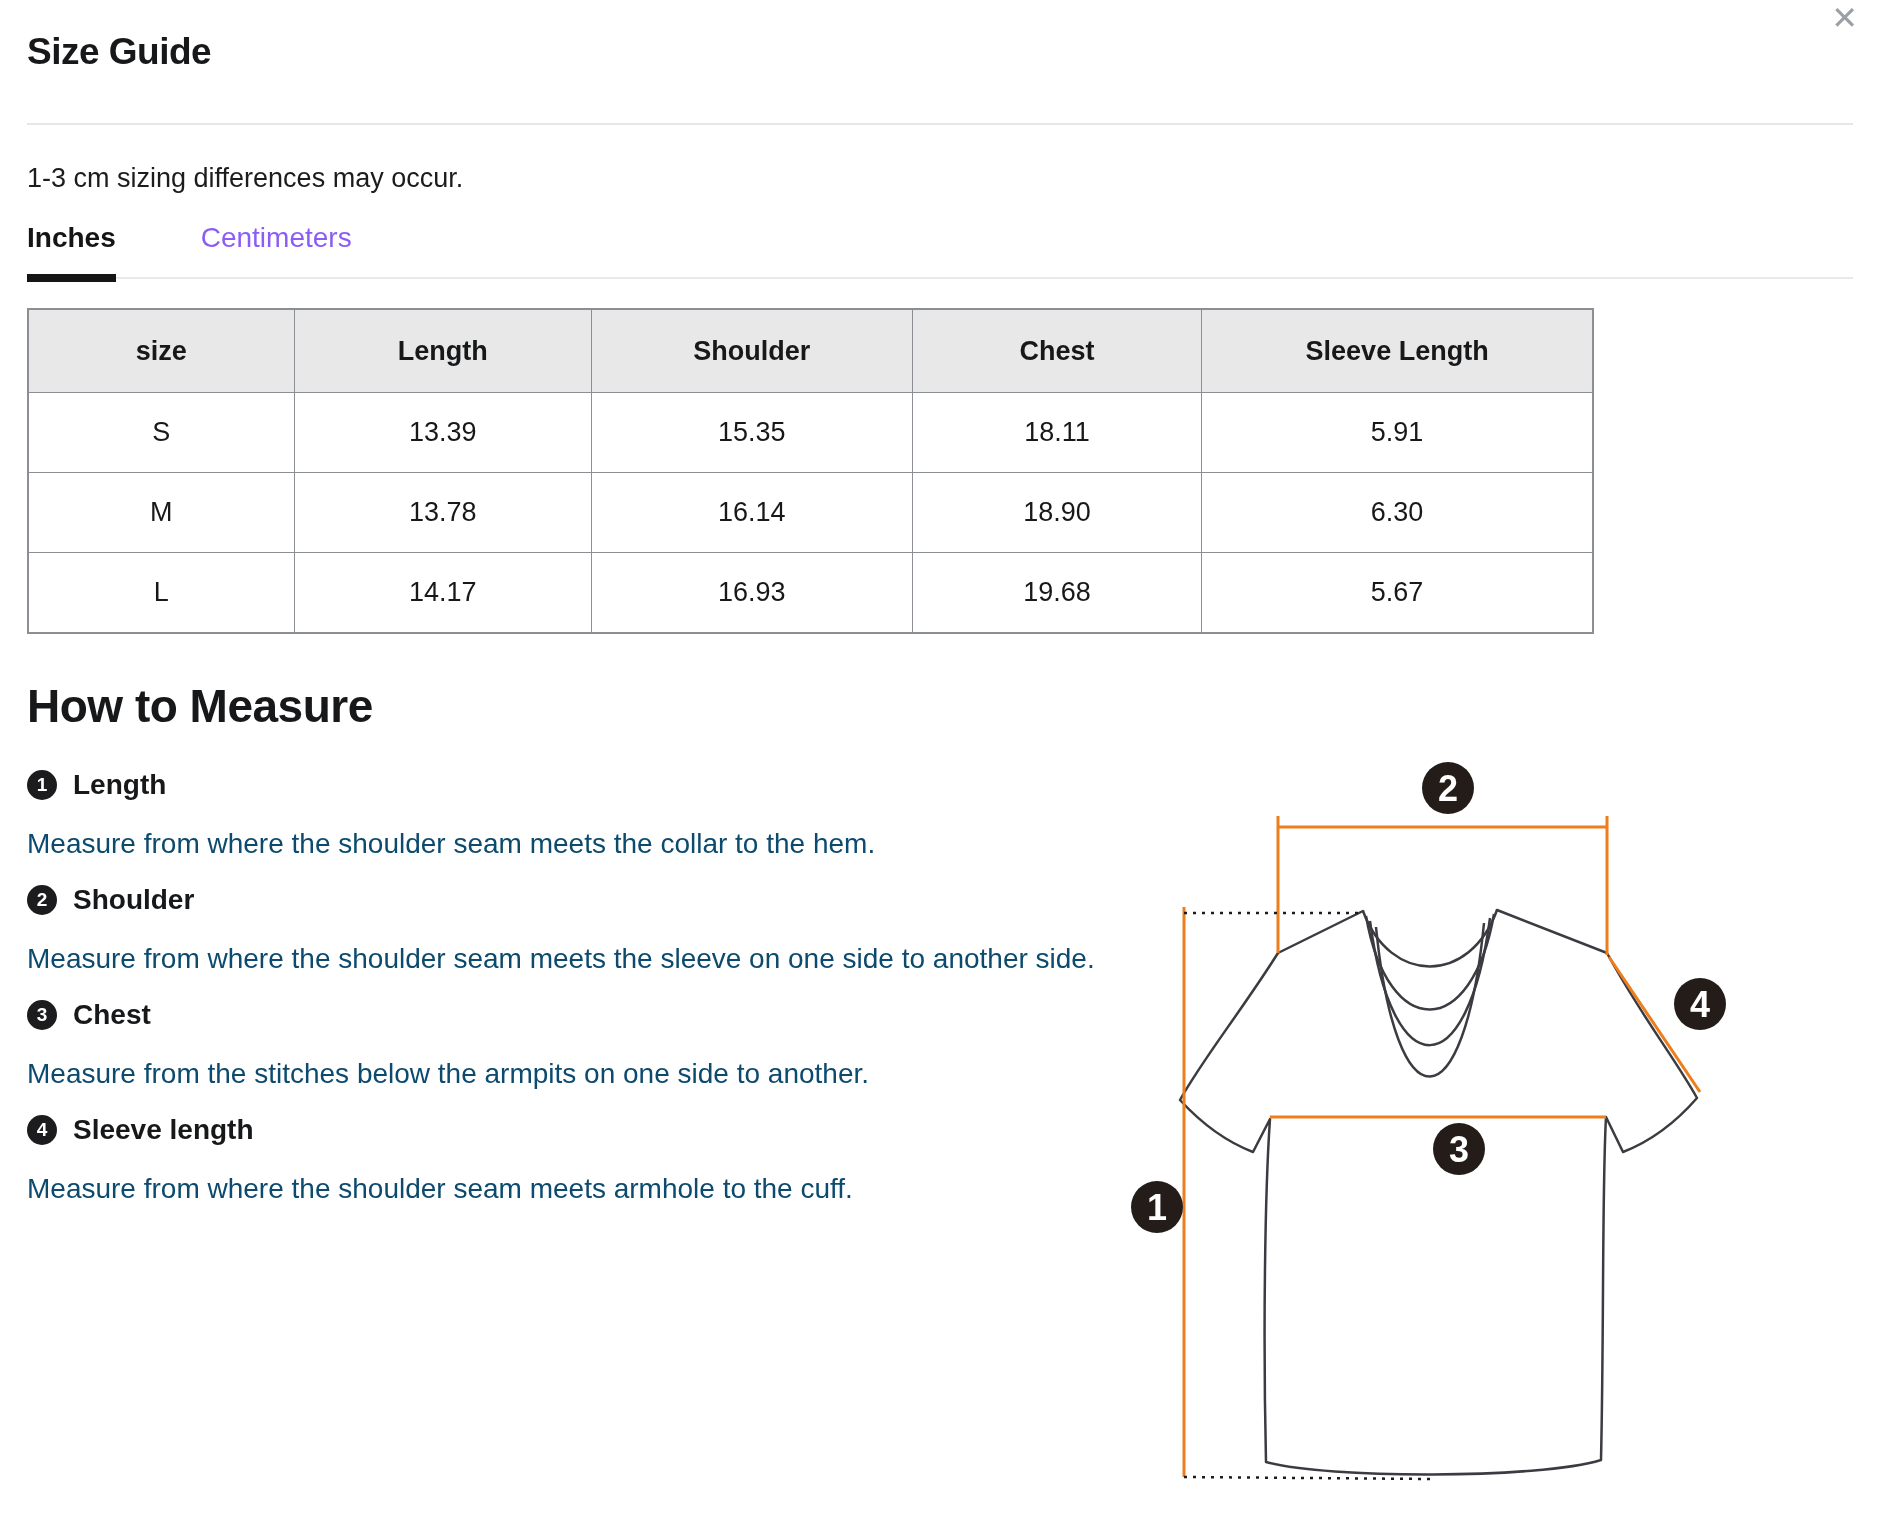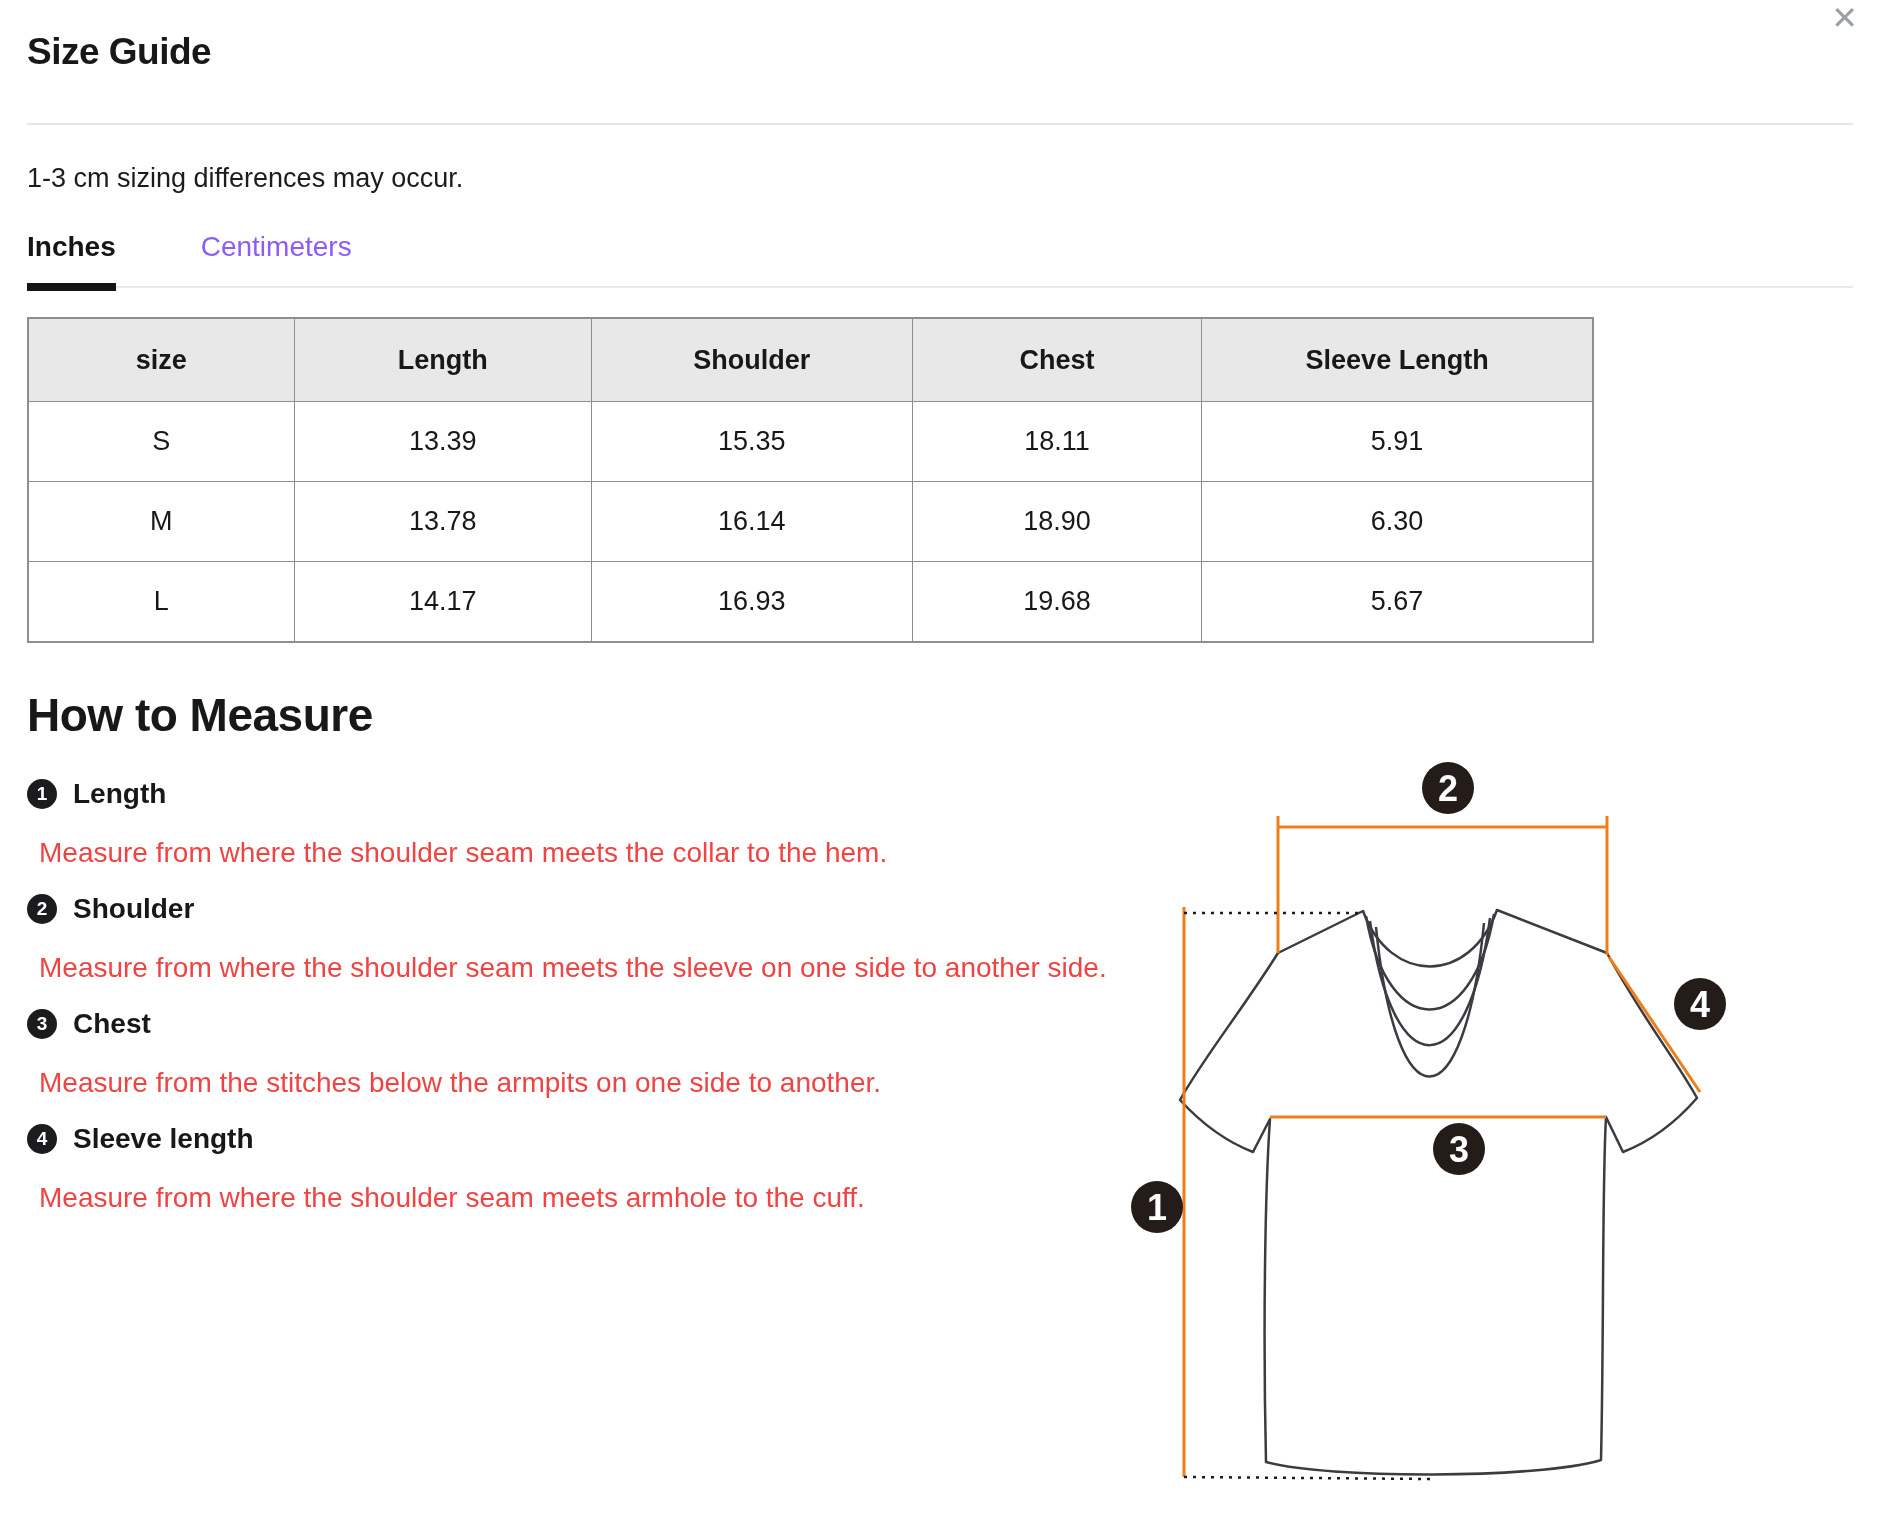--- a/index.html
+++ b/index.html
@@ -2,36 +2,36 @@
 <html><head>
 <meta charset="utf-8">
 <style>
   html,body{margin:0;padding:0;background:#ffffff;width:1880px;height:1540px;overflow:hidden;
     font-family:"Liberation Sans", sans-serif;color:#17181a;}
   .page{position:relative;width:1880px;height:1540px;padding:0 27px;box-sizing:border-box;}
   .close-btn{position:absolute;top:2px;right:22px;font-size:32px;line-height:32px;color:#9aa0a6;cursor:pointer;}
   h1.title{margin:0;padding-top:30px;font-size:37px;line-height:44px;font-weight:700;letter-spacing:-.5px;}
   .divider{margin-top:49px;border:none;border-top:2px solid #e6e6e8;height:0;}
   .note{margin-top:36px;font-size:27px;line-height:34px;color:#1b1c1e;}
-  .tabs{margin-top:34px;display:flex;gap:85px;border-bottom:2px solid #e9e9eb;}
+  .tabs{margin-top:25px;display:flex;gap:85px;border-bottom:2px solid #e9e9eb;}
   .tab{font-size:28px;line-height:36px;padding-bottom:18px;color:#8b5cf6;cursor:pointer;}
   .tab.active{color:#141516;font-weight:700;border-bottom:8px solid #151515;margin-bottom:-5px;}
   table.size-table{margin-top:29px;width:1567px;border-collapse:collapse;table-layout:fixed;
     border:2px solid #8b8f93;font-size:27px;}
   table.size-table th,table.size-table td{border:1.5px solid #8b8f93;text-align:center;vertical-align:middle;}
   table.size-table th{background:#e8e8e8;font-weight:700;height:80px;}
   table.size-table td{height:77px;background:#ffffff;font-weight:400;}
   col.c1{width:17%;} col.c2{width:19%;} col.c3{width:20.5%;} col.c4{width:18.5%;} col.c5{width:25%;}
   h2.howto{margin:45px 0 0 0;font-size:46px;line-height:54px;font-weight:700;letter-spacing:-.5px;}
   .steps{margin-top:34px;width:1100px;}
   .step-label{display:flex;align-items:center;gap:16px;font-size:28px;line-height:36px;font-weight:700;margin-top:20px;}
   .step-label:first-child{margin-top:0;}
   .step-badge{display:inline-flex;align-items:center;justify-content:center;width:30px;height:30px;
     border-radius:50%;background:#1c1c1e;color:#ffffff;font-size:19px;font-weight:700;flex:0 0 30px;}
-  .step-desc{margin-top:23px;font-size:28px;line-height:36px;color:#ef4444;font-weight:400;margin-left:12px;}
+  .step-desc{margin-top:23px;font-size:28px;line-height:36px;color:#0c4a6e;font-weight:400;}
   .diagram{position:absolute;left:1120px;top:630px;width:660px;height:880px;}
   .badge-num{font:700 36px "Liberation Sans", sans-serif;}
 </style>
 </head>
 <body>
 
 <div class="page">
 
   <span class="close-btn">✕</span>
 

